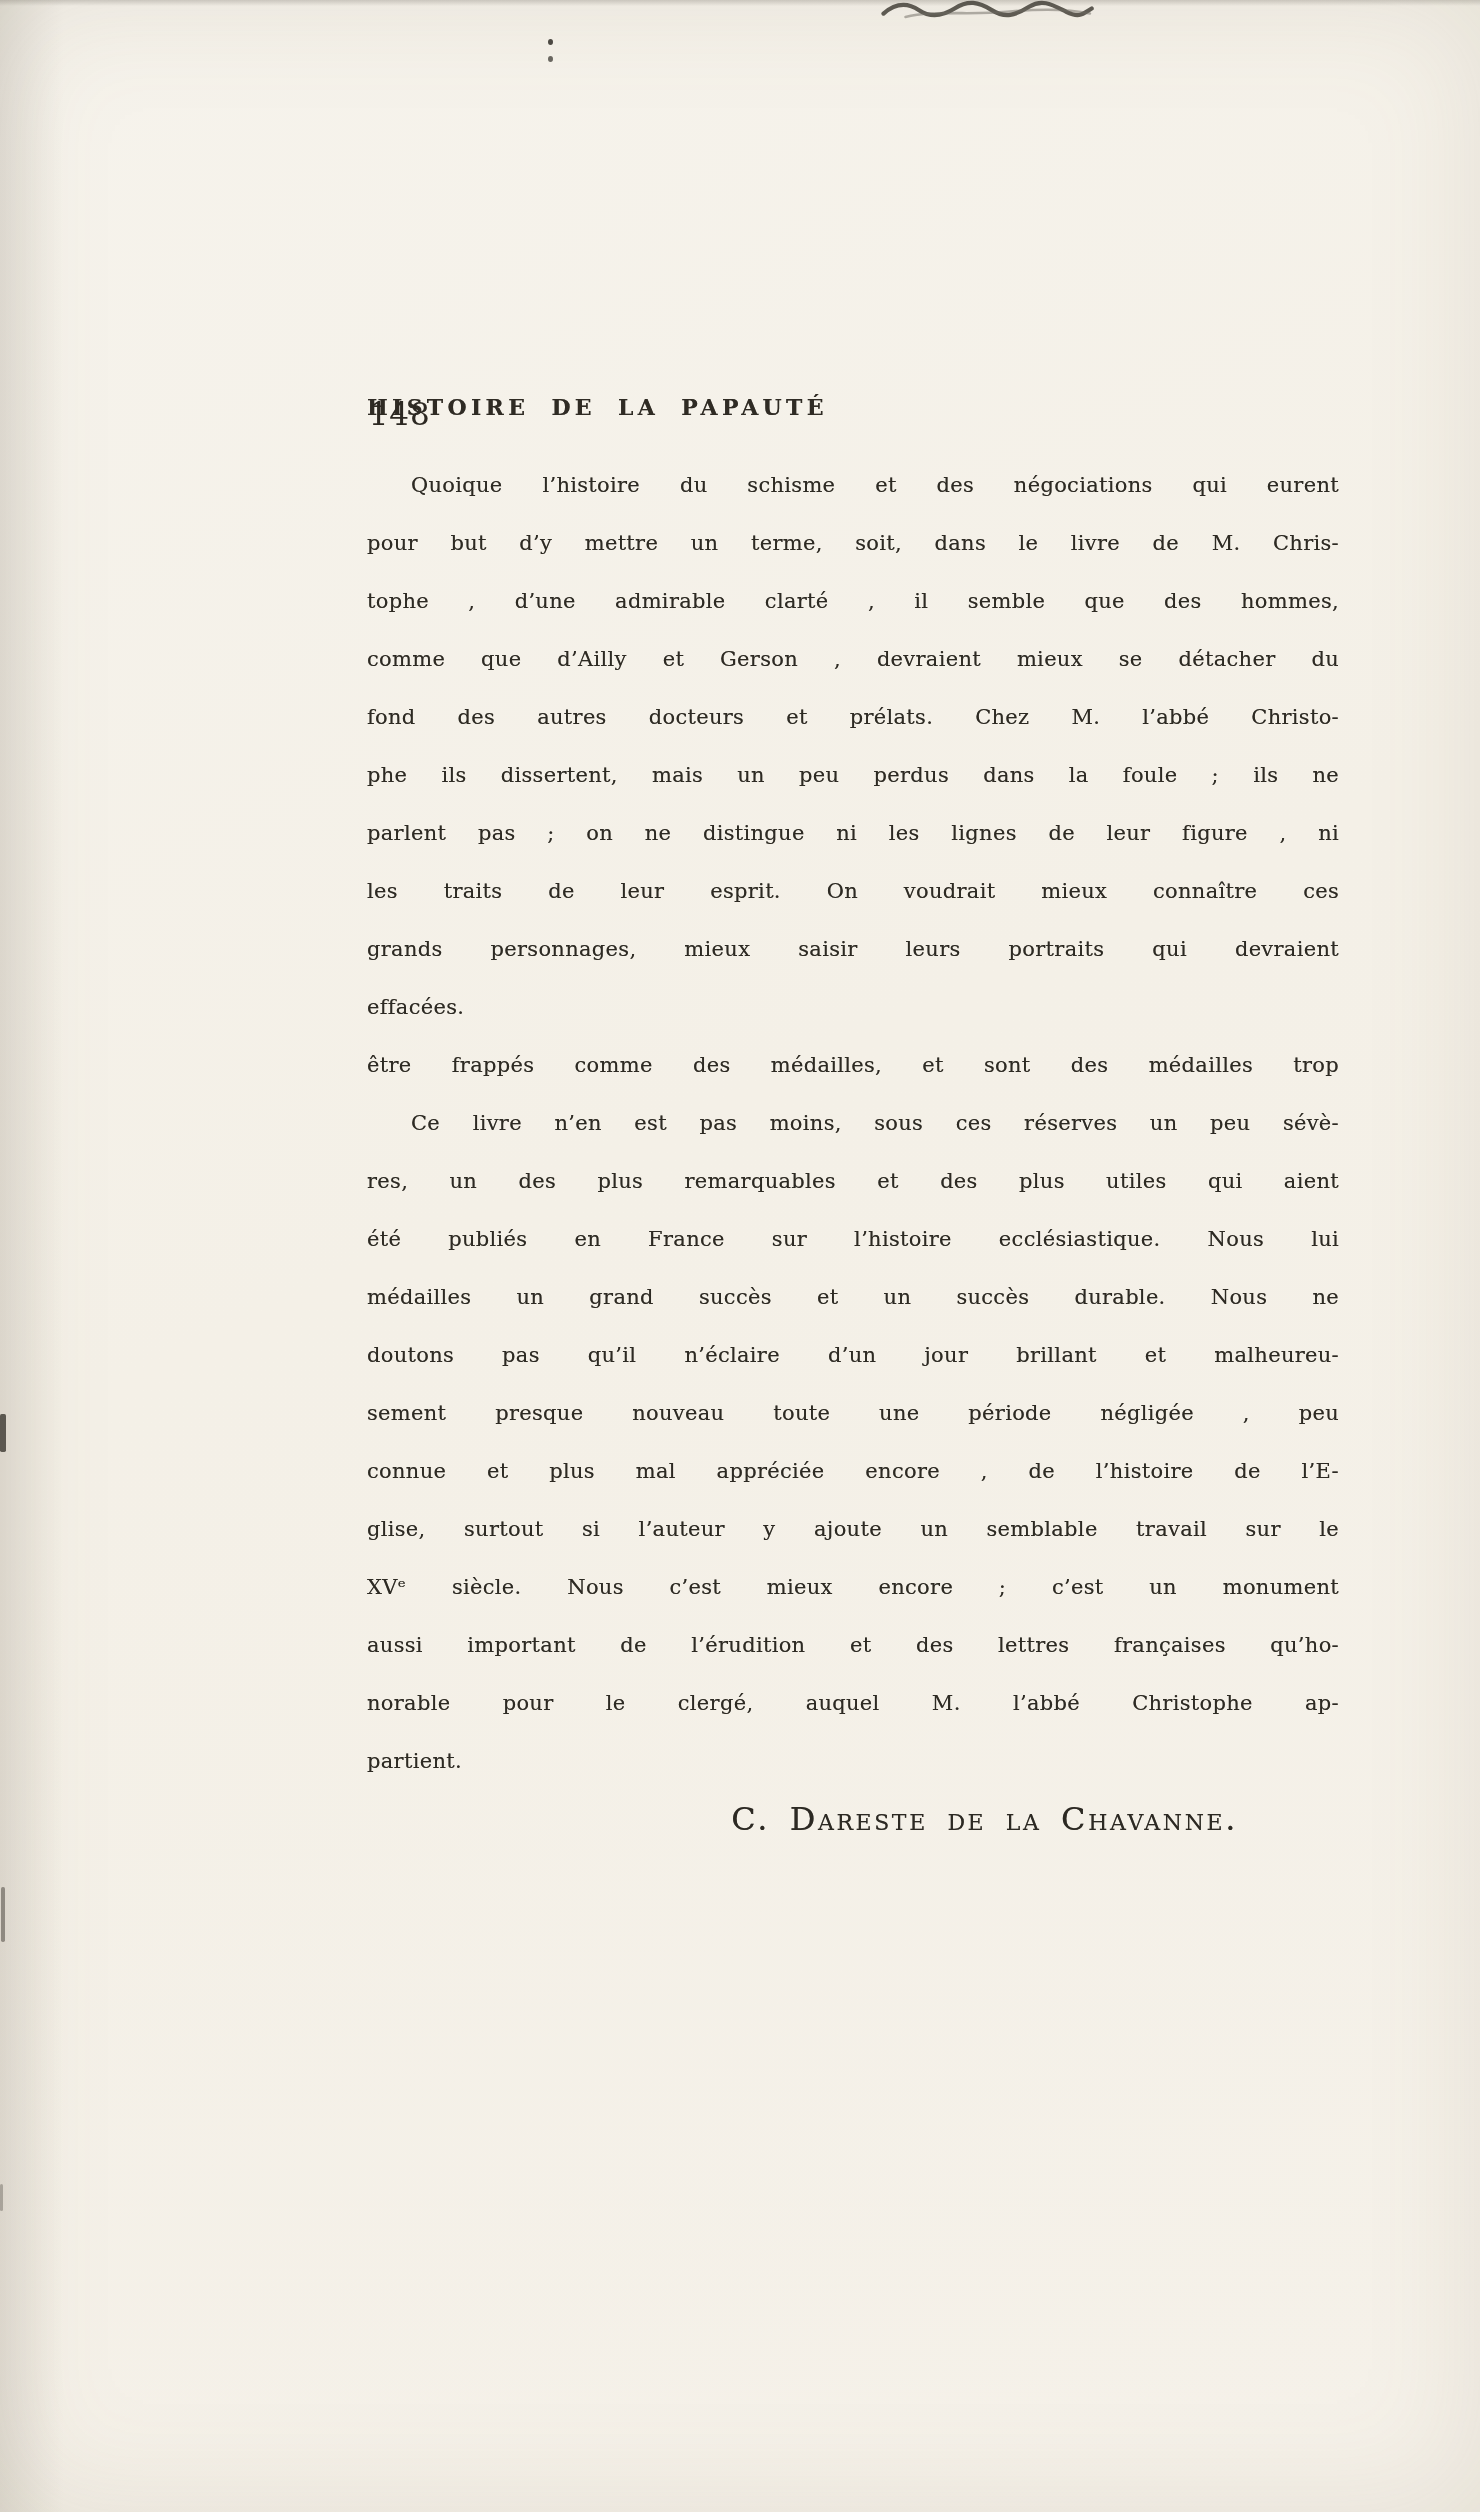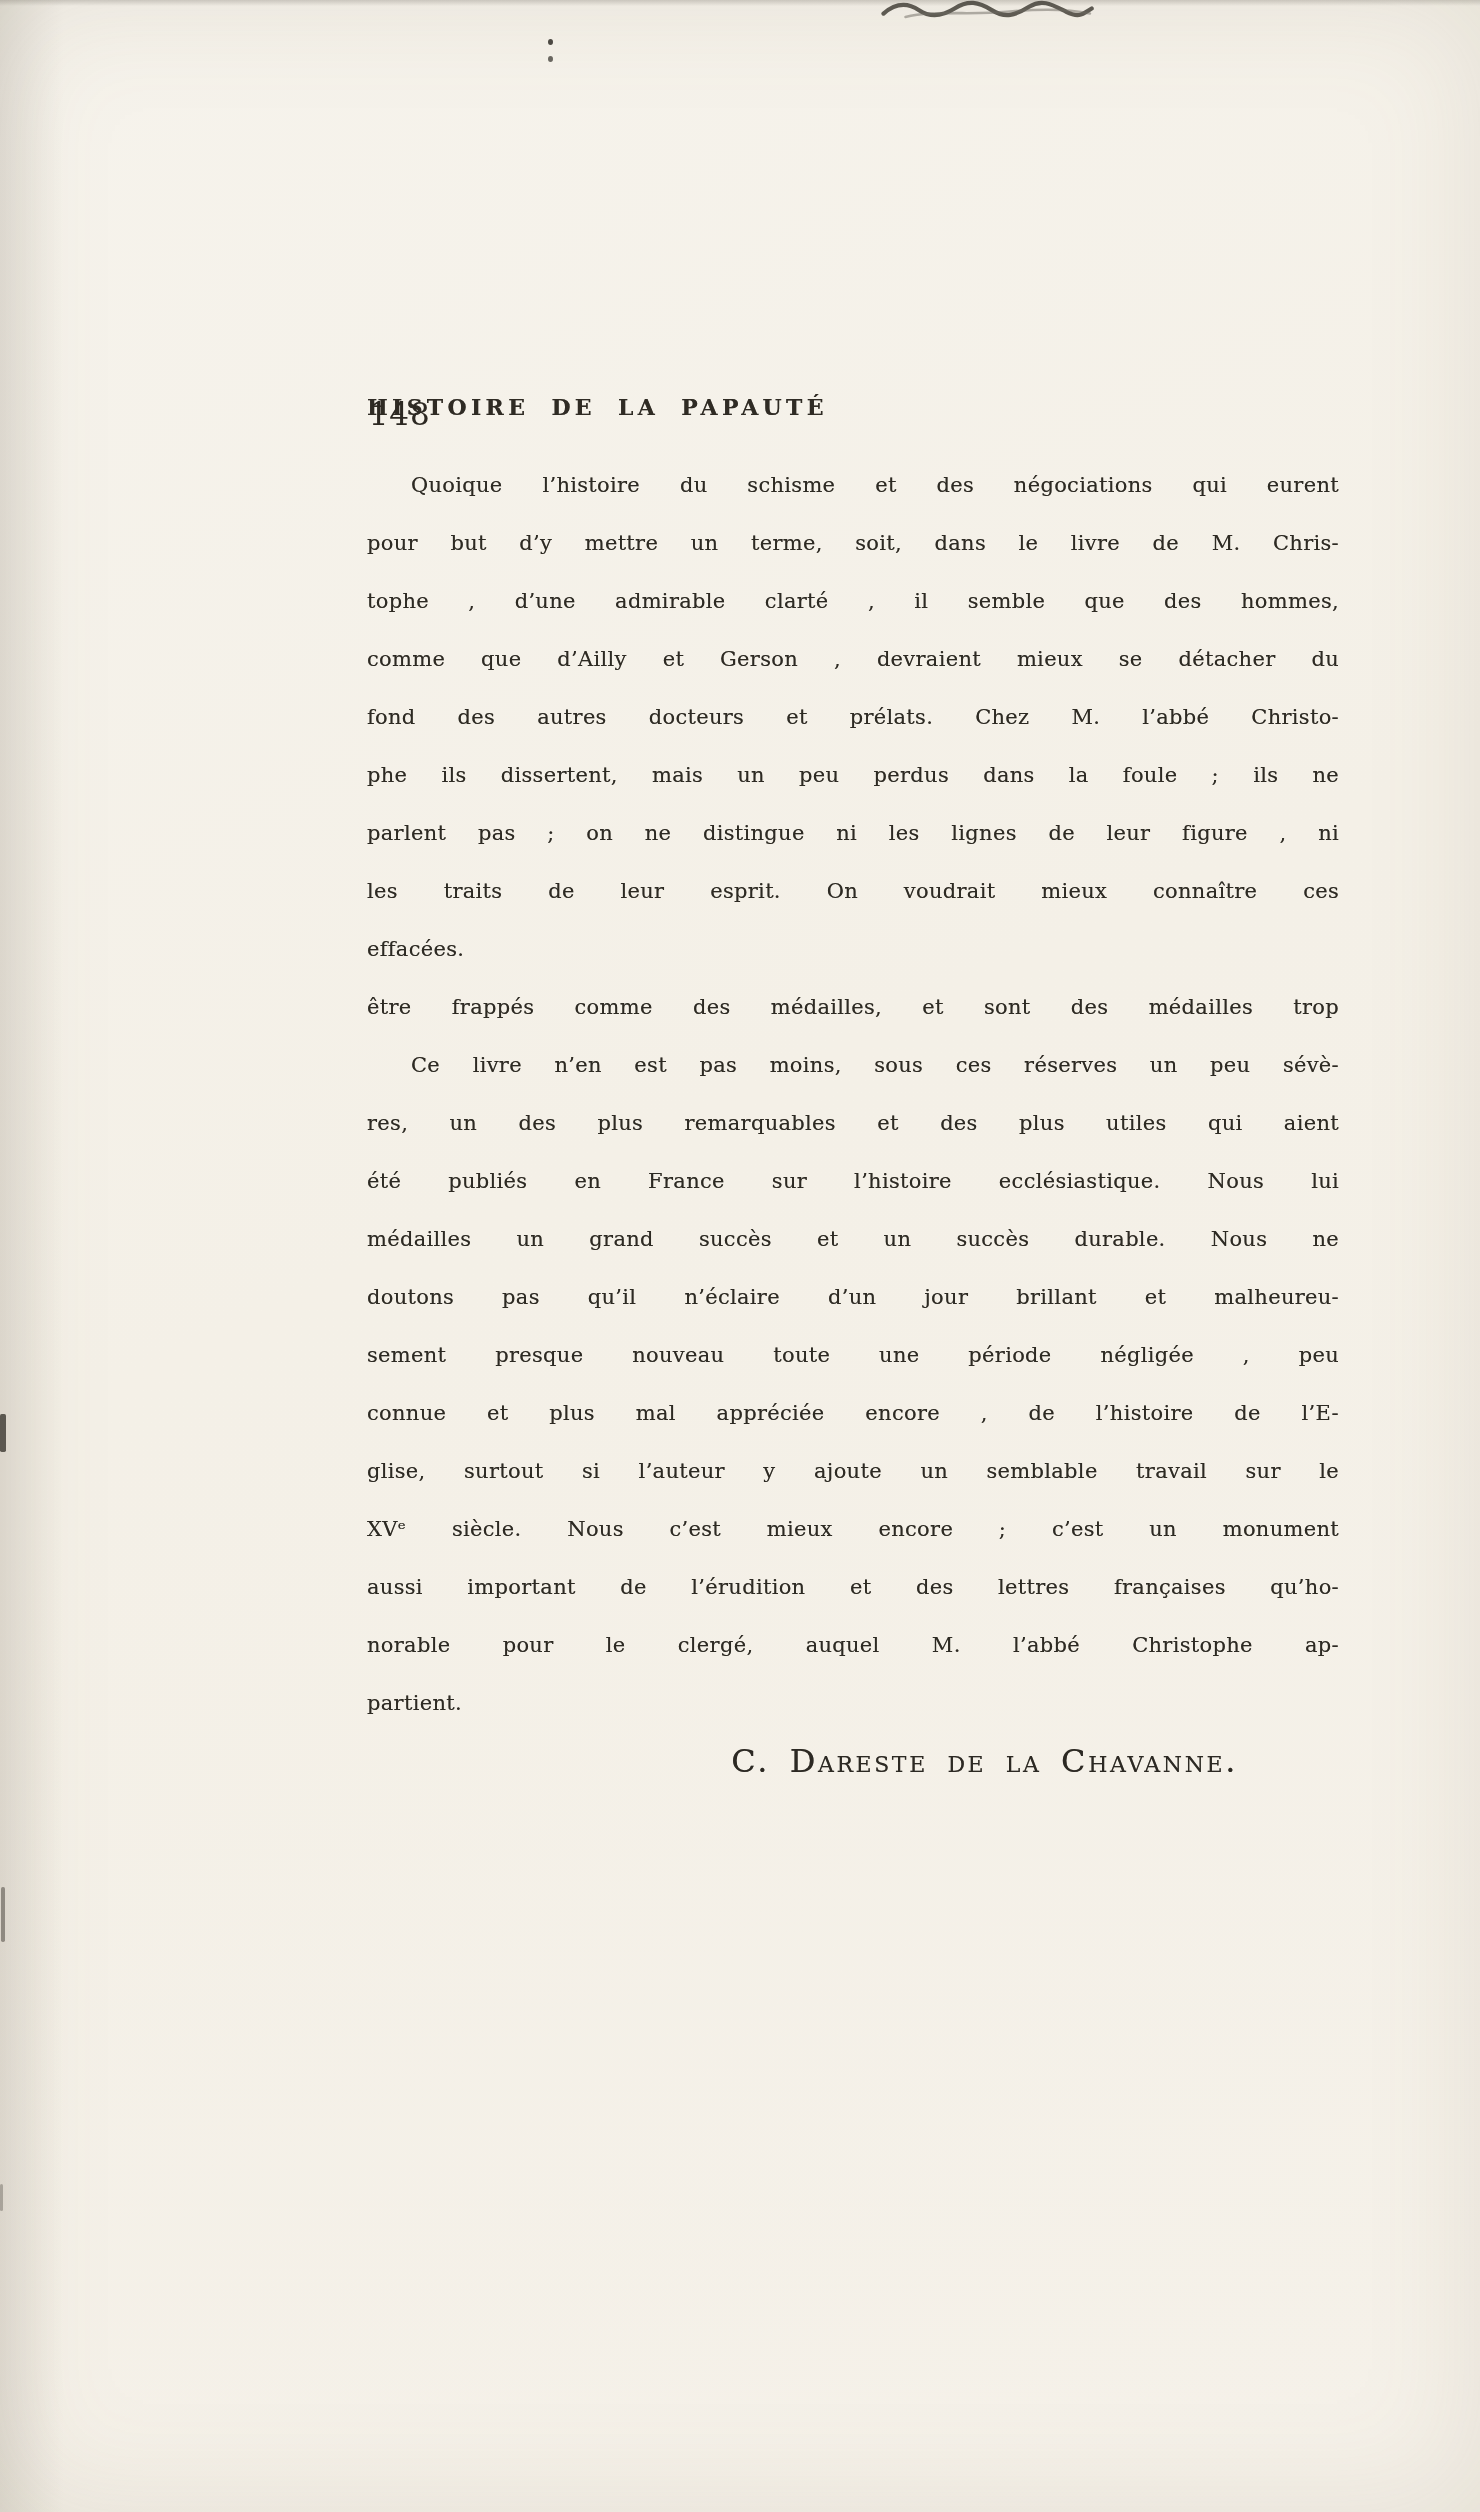--- a/index.html
+++ b/index.html
@@ -138,20 +138,21 @@
 
     <div class="paragraph">
       <div class="line indent">Quoique l’histoire du schisme et des négociations qui eurent</div>
       <div class="line">pour but d’y mettre un terme, soit, dans le livre de M. Chris-</div>
       <div class="line">tophe , d’une admirable clarté , il semble que des hommes,</div>
       <div class="line">comme que d’Ailly et Gerson , devraient mieux se détacher du</div>
       <div class="line">fond des autres docteurs et prélats. Chez M. l’abbé Christo-</div>
       <div class="line">phe ils dissertent, mais un peu perdus dans la foule ; ils ne</div>
       <div class="line">parlent pas ; on ne distingue ni les lignes de leur figure , ni</div>
       <div class="line">les traits de leur esprit. On voudrait mieux connaître ces</div>
+      <div class="line">grands personnages, mieux saisir leurs portraits qui devraient</div>
       <div class="line para-end">effacées.</div>
       <div class="line">être frappés comme des médailles, et sont des médailles trop</div>
     </div>
 
     <div class="paragraph">
       <div class="line indent">Ce livre n’en est pas moins, sous ces réserves un peu sévè-</div>
       <div class="line">res, un des plus remarquables et des plus utiles qui aient</div>
       <div class="line">été publiés en France sur l’histoire ecclésiastique. Nous lui</div>
       <div class="line">médailles un grand succès et un succès durable. Nous ne</div>
       <div class="line">doutons pas qu’il n’éclaire d’un jour brillant et malheureu-</div>

